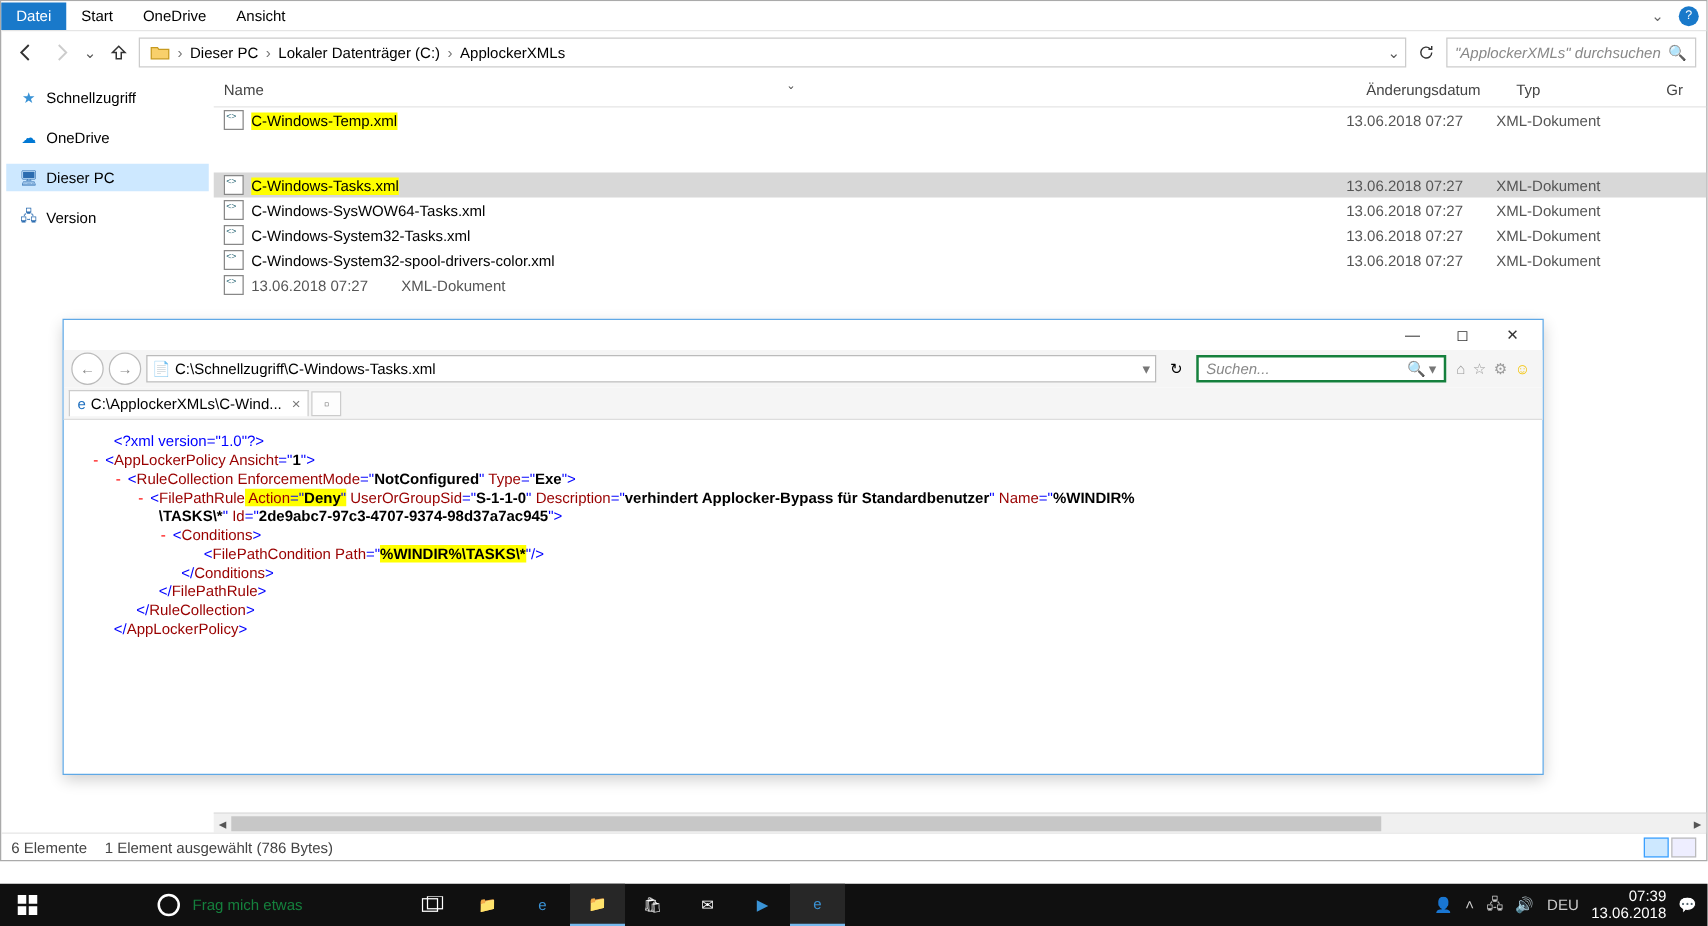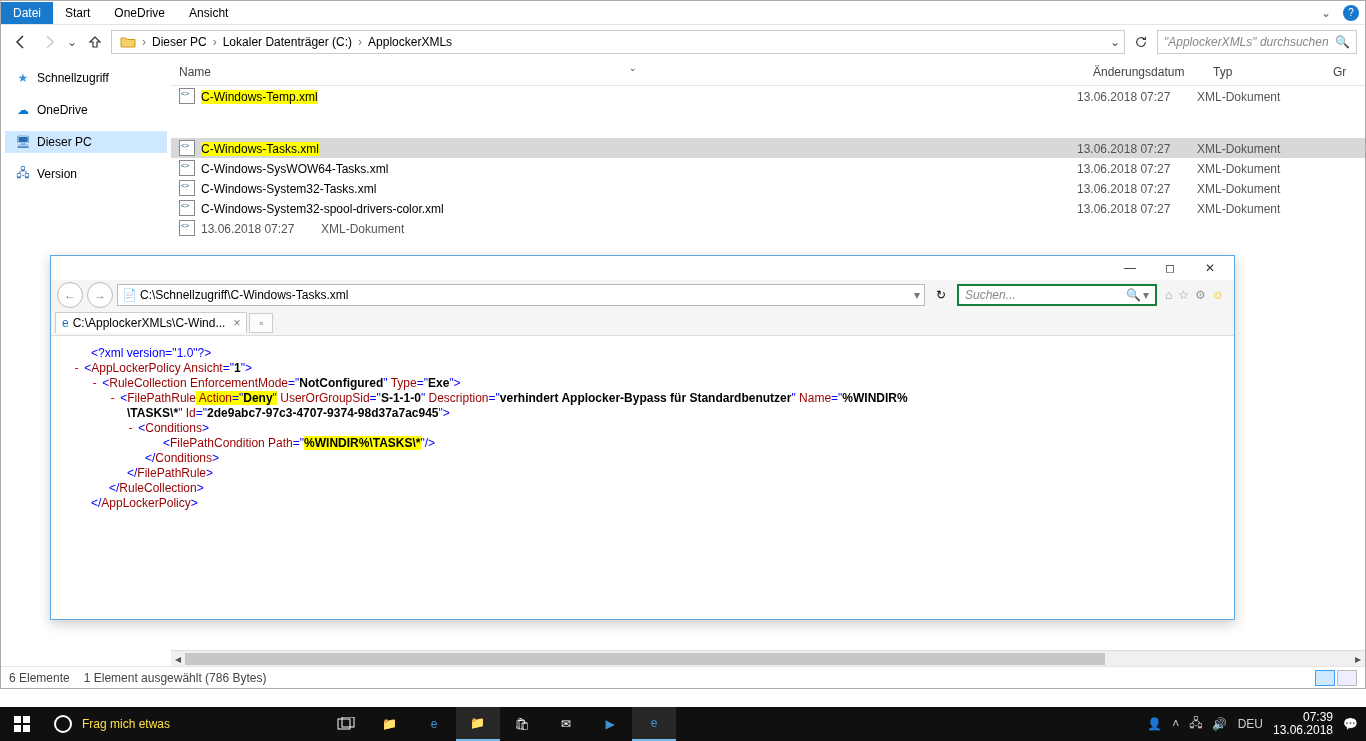--- a/index.html
+++ b/index.html
@@ -94,21 +94,21 @@
 
 .hscroll { position:absolute; left:170px; right:0; bottom:22px; height:16px; background:#f0f0f0; border-top:1px solid #ddd; }
 .hscroll .thumb { position:absolute; left:14px; top:2px; height:12px; width:920px; background:#c7c7c7; }
 .hscroll .arrow { position:absolute; top:0; width:14px; height:16px; display:flex;align-items:center;justify-content:center;color:#555; }
 .hscroll .arrow.l{left:0;} .hscroll .arrow.r{right:0;}
 
 
 .taskbar { position: absolute; left: 0; right: 0; bottom: 0; height: 34px; background: #101010; color: #fff; display: flex; align-items: center; }
 .tb-btn { width: 44px; height: 34px; display: inline-flex; align-items: center; justify-content: center; color: #fff; }
 .tb-btn.active { background: #272727; border-bottom: 2px solid #76b9ed; }
-.tb-search { flex: 0 0 280px; height: 34px; display: flex; align-items: center; gap: 10px; padding: 0 10px; color:#fde047; }
+.tb-search { flex: 0 0 280px; height: 34px; display: flex; align-items: center; gap: 10px; padding: 0 10px; color:#15803d;justify-content:center; }
 .tb-search .circ { width: 18px; height: 18px; border: 2px solid #fff; border-radius: 50%; }
 .tray { margin-left: auto; display: flex; align-items: center; gap: 10px; padding: 0 8px; font-size: 11px; }
 .tray .clock { text-align: right; line-height: 1.1; }
 .tray-ico { color:#ccc; }
 
 
 svg { display: block; }
 </style>
 </head>
 <body>

